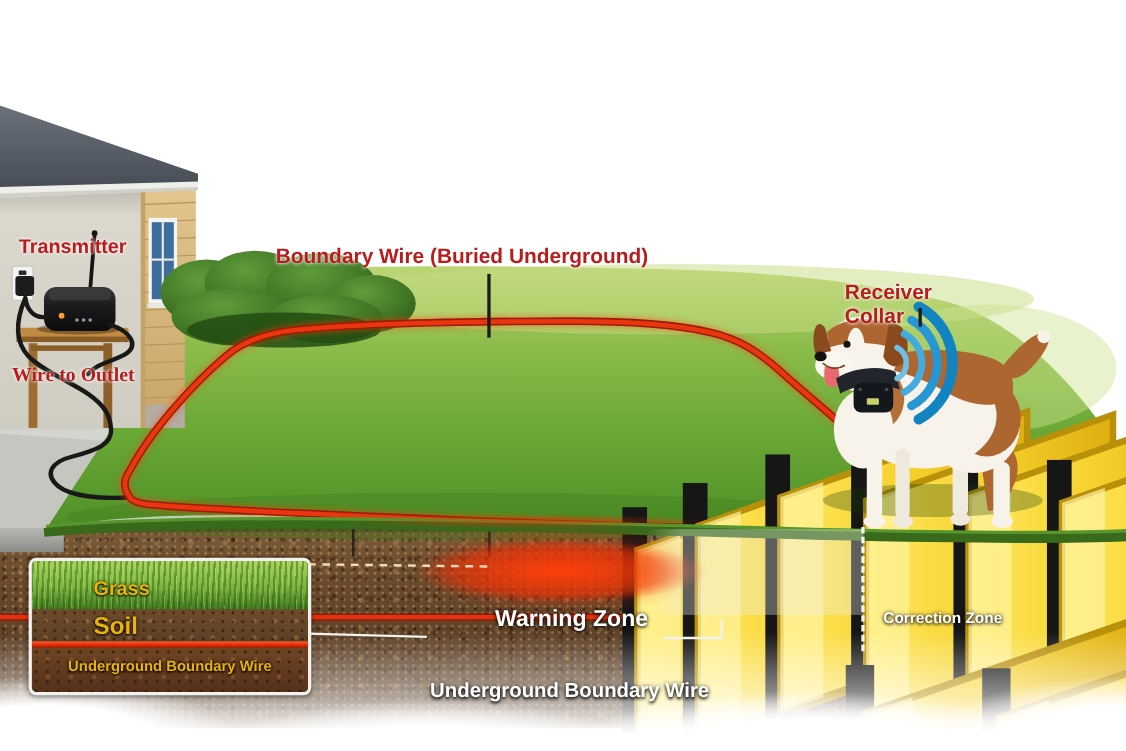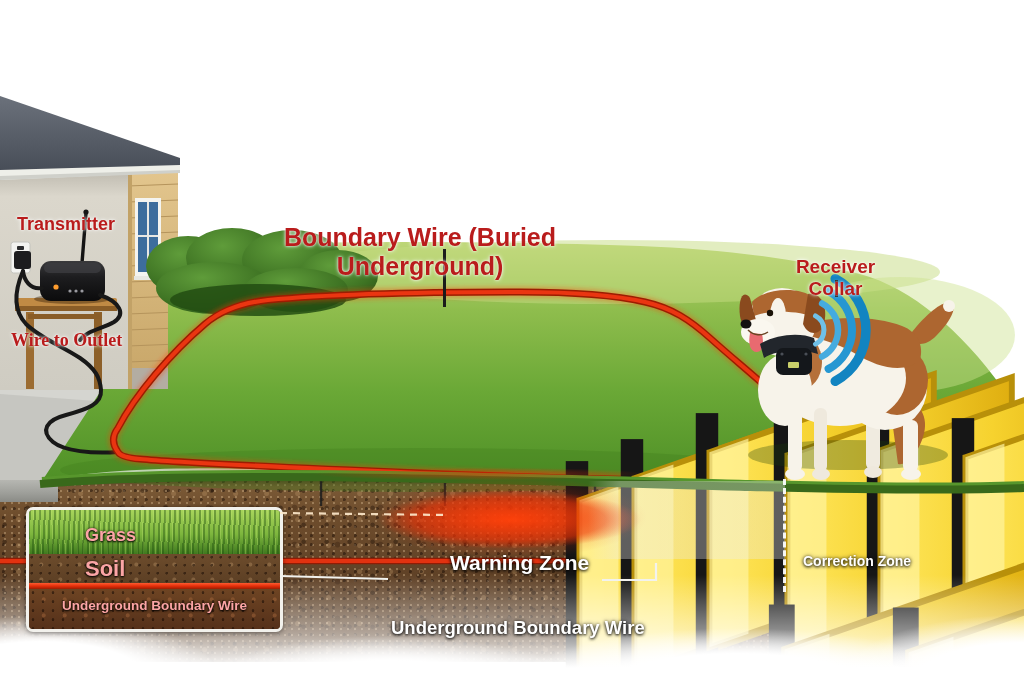--- a/index.html
+++ b/index.html
@@ -58,35 +58,35 @@
       linear-gradient(#6d4c2c,#5c3f24);
     background-size:9px 8px,19px 15px,100% 100%;}
   .inset .wire-layer{position:absolute;left:0;top:73px;width:100%;height:6px;
     background:linear-gradient(#ff5a30,#e02c08 55%,#9a1e04);}
   .inset .deep-layer{position:absolute;left:0;top:79px;width:100%;height:40px;
     background-image:
       radial-gradient(circle 1.4px at 40% 40%, rgba(15,6,2,.5) 0 1.1px, transparent 1.6px),
       radial-gradient(circle 2px at 70% 65%, rgba(190,120,70,.35) 0 1.6px, transparent 2.4px),
       linear-gradient(#6e4423,#55301a);
     background-size:10px 9px,21px 16px,100% 100%;}
-  .inset-label{position:absolute;color:#fca5a5;font-weight:bold;
+  .inset-label{position:absolute;color:#eab308;font-weight:bold;
     text-shadow:0 1px 2px rgba(0,0,0,.95), 0 0 3px rgba(0,0,0,.75);}
   .lbl-grass{left:56px;top:15px;font-size:18px;}
   .lbl-soil{left:56px;top:46px;font-size:22px;}
   .lbl-ubw{left:0;right:0;top:88px;text-align:center;font-size:13.5px;}
 
   
   .dark-label{z-index:6;color:#b91c1c;font-weight:bold;
     text-shadow:0 0 4px rgba(255,255,255,.9),0 0 2px rgba(255,255,255,.9);}
   .white-label{z-index:6;color:#fff;font-weight:bold;
     text-shadow:0 1px 3px rgba(0,0,0,.95),0 0 4px rgba(0,0,0,.6);margin-top:48px;}
   .transmitter-label{left:17px;top:214px;font-size:18px;}
   .wire-outlet-label{left:11px;top:330px;font-size:18px;font-family:Liberation Serif, serif;}
-  .boundary-label{left:250px;top:223px;width:340px;text-align:center;font-size:25px;}
-  .receiver-label{left:768px;top:256px;width:135px;text-align:center;font-size:19px;}
+  .boundary-label{left:250px;top:223px;width:340px;text-align:center;font-size:19px;}
+  .receiver-label{left:768px;top:256px;width:135px;font-size:19px;}
   .warning-label{left:450px;top:503px;font-size:21px;}
   .correction-label{left:803px;top:505px;font-size:14px;}
   .ubw-main-label{left:391px;top:569px;font-size:18.5px;}
   .pointer{z-index:6;background:#1b1b1b;width:2.5px;}
   .boundary-pointer{left:443px;top:249px;height:58px;}
   .receiver-pointer{left:835px;top:280px;height:17px;}
   #connectors{z-index:6;}
 </style>
 </head>
 <body>

